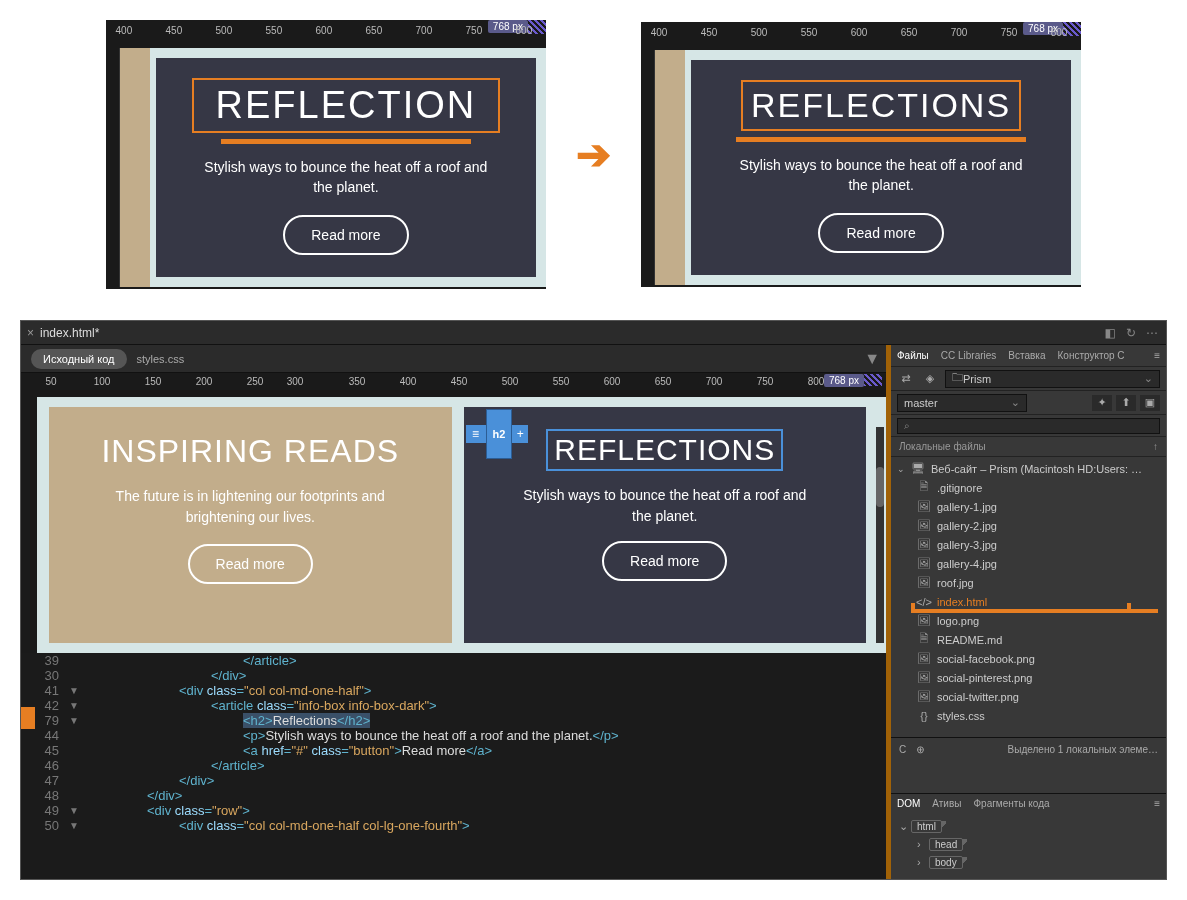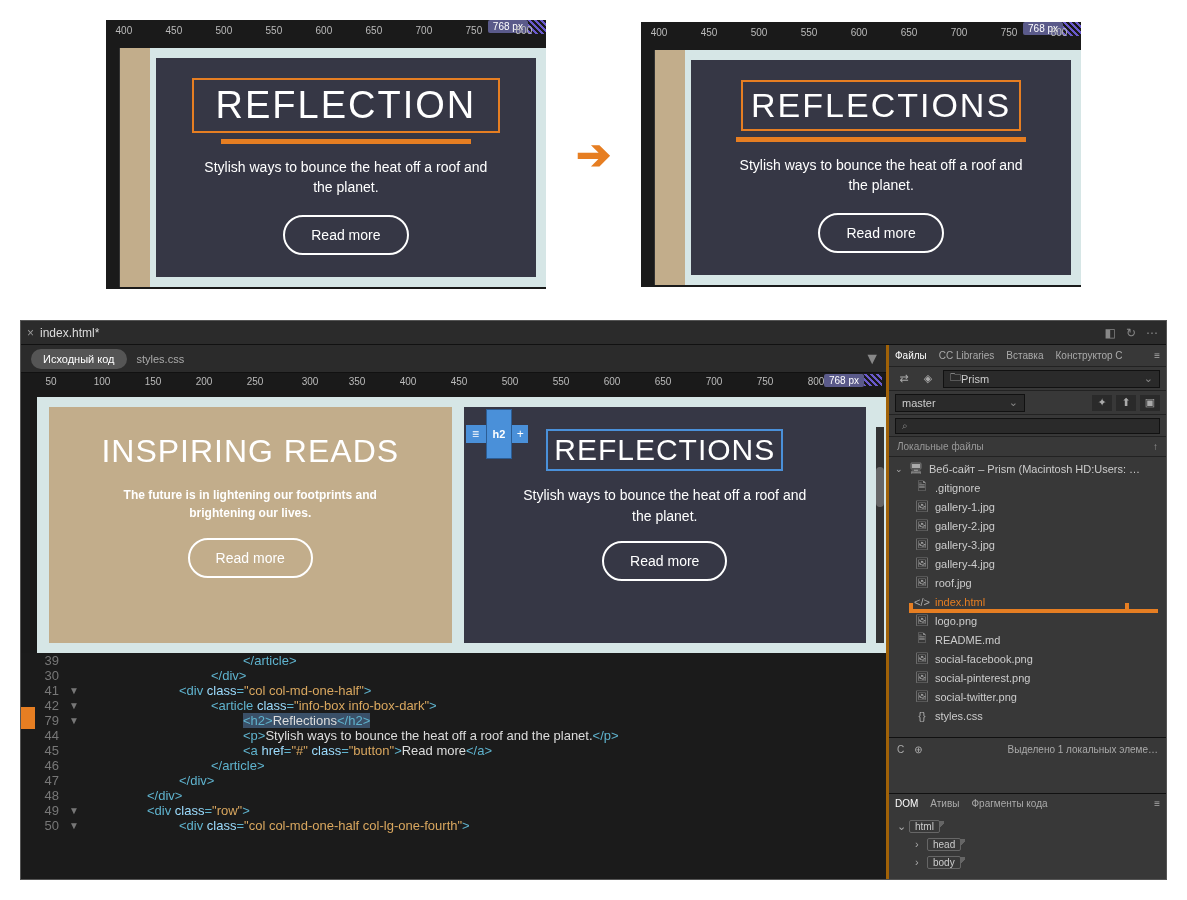--- a/index.html
+++ b/index.html
@@ -30,37 +30,37 @@
 
 .app { position: absolute; left: 20px; right: 20px; top: 320px; bottom: 20px; background: #2b2b2b; border: 1px solid #555; display: flex; flex-direction: column; }
 .app-top { height: 24px; background: #2b2b2b; border-bottom: 1px solid #111; display: flex; align-items: center; padding-left: 6px; }
 .app-top .tabx { color: #999; font-size: 12px; margin-right: 6px; cursor: pointer; }
 .app-top .tabname { color: #ddd; font-size: 12px; }
 .app-top .right-icons { margin-left: auto; display: flex; gap: 10px; padding-right: 8px; }
 .app-top .right-icons span { color: #888; font-size: 12px; }
 
 .app-body { flex: 1; display: flex; min-height: 0; }
 .left-col { flex: 1; display: flex; flex-direction: column; min-width: 0; }
-.right-col { width: 280px; background: #383838; border-left: 3px solid #a16207; display: flex; flex-direction: column; }
+.right-col { width: 280px; background: #383838; border-left: 5px solid #a16207; display: flex; flex-direction: column; }
 
 .subtabs { height: 28px; background: #2b2b2b; display: flex; align-items: center; padding-left: 10px; border-bottom: 1px solid #111; }
 .subtabs .pill { background: #555; color: #fff; font-size: 11px; padding: 4px 12px; border-radius: 12px; margin-right: 10px; }
 .subtabs .plain { color: #aaa; font-size: 11px; }
 .subtabs .filter { margin-left: auto; margin-right: 6px; color: #888; }
 
 .live-area { height: 280px; background: #1a1a1a; display: flex; flex-direction: column; position: relative; }
 .live-ruler { height: 24px; position: relative; background: #1a1a1a; }
 .live-ruler .lbl { position: absolute; bottom: 10px; font-size: 10px; color: #bbb; transform: translateX(-50%); }
 .live-ruler .badge768 { position: absolute; right: 22px; top: 1px; background: #5a5a8a; color: #fff; font-size: 10px; padding: 1px 5px; border-radius: 2px; }
 .live-ruler .chevrons { position: absolute; right: 4px; top: 1px; width: 18px; height: 12px; background: linear-gradient(45deg,#6a5acd 25%,transparent 25%,transparent 50%,#6a5acd 50%,#6a5acd 75%,transparent 75%); background-size: 6px 6px; }
 .live-canvas { flex: 1; background: #d6e6e6; display: flex; padding: 10px 20px 10px 6px; gap: 12px; overflow: hidden; position: relative; }
 .live-canvas .ruler-left { width: 16px; background: #1a1a1a; margin: -10px 0 -10px -6px; }
 .card-tan { flex: 1; background: #c2ad8b; text-align: center; padding: 26px 14px; }
 .card-tan h2 { color: #fff; font-weight: 300; font-size: 32px; letter-spacing: 1px; }
-.card-tan p { color: #fff; font-size: 12px; font-weight: 700; margin: 16px auto; line-height: 1.5; max-width: 320px; }
+.card-tan p { color: #fff; font-size: 14px; font-weight: 400; margin: 16px auto; line-height: 1.5; max-width: 320px; }
 .card-dark2 { flex: 1; background: #363745; text-align: center; padding: 14px 14px 20px; position: relative; }
 .elem-badge { position: absolute; top: 2px; left: 2px; display: flex; align-items: center; }
 .elem-badge .ham { background: #4a90d9; color: #fff; font-size: 12px; width: 20px; height: 18px; display: inline-flex; align-items: center; justify-content: center; }
 .elem-badge .tag { background: #4a90d9; color: #fff; font-size: 11px; font-weight: bold; padding: 18px 6px; border: 1px solid #2c5d94; }
 .elem-badge .plus { background: #4a90d9; color: #fff; font-size: 12px; width: 16px; height: 18px; display: inline-flex; align-items: center; justify-content: center; }
 .sel-h2 { border: 2px solid #4a90d9; color: #fff; font-weight: 300; font-size: 30px; padding: 2px 6px; display: inline-block; margin-top: 8px; letter-spacing: 1px; }
 .card-dark2 p { color: #fff; font-size: 14px; font-weight: 300; margin: 14px auto; line-height: 1.5; max-width: 300px; }
 .live-scroll { position: absolute; right: 2px; top: 30px; bottom: 10px; width: 8px; background: #333; }
 .live-scroll .thumb { position: absolute; left: 0; right: 0; top: 40px; height: 40px; background: #666; border-radius: 4px; }
 
@@ -202,21 +202,21 @@
 
       <div class="live-area">
         <div class="live-ruler" id="live-ruler">
           <div class="badge768">768 px</div>
           <div class="chevrons"></div>
         <div class="lbl" style="left: 30px;">50</div>
             <div class="lbl" style="left: 81px;">100</div>
             <div class="lbl" style="left: 132px;">150</div>
             <div class="lbl" style="left: 183px;">200</div>
             <div class="lbl" style="left: 234px;">250</div>
-            <div class="lbl" style="left: 289px;">300</div>
+            <div class="lbl" style="left: 274px;">300</div>
             <div class="lbl" style="left: 336px;">350</div>
             <div class="lbl" style="left: 387px;">400</div>
             <div class="lbl" style="left: 438px;">450</div>
             <div class="lbl" style="left: 489px;">500</div>
             <div class="lbl" style="left: 540px;">550</div>
             <div class="lbl" style="left: 591px;">600</div>
             <div class="lbl" style="left: 642px;">650</div>
             <div class="lbl" style="left: 693px;">700</div>
             <div class="lbl" style="left: 744px;">750</div>
             <div class="lbl" style="left: 795px;">800</div>

